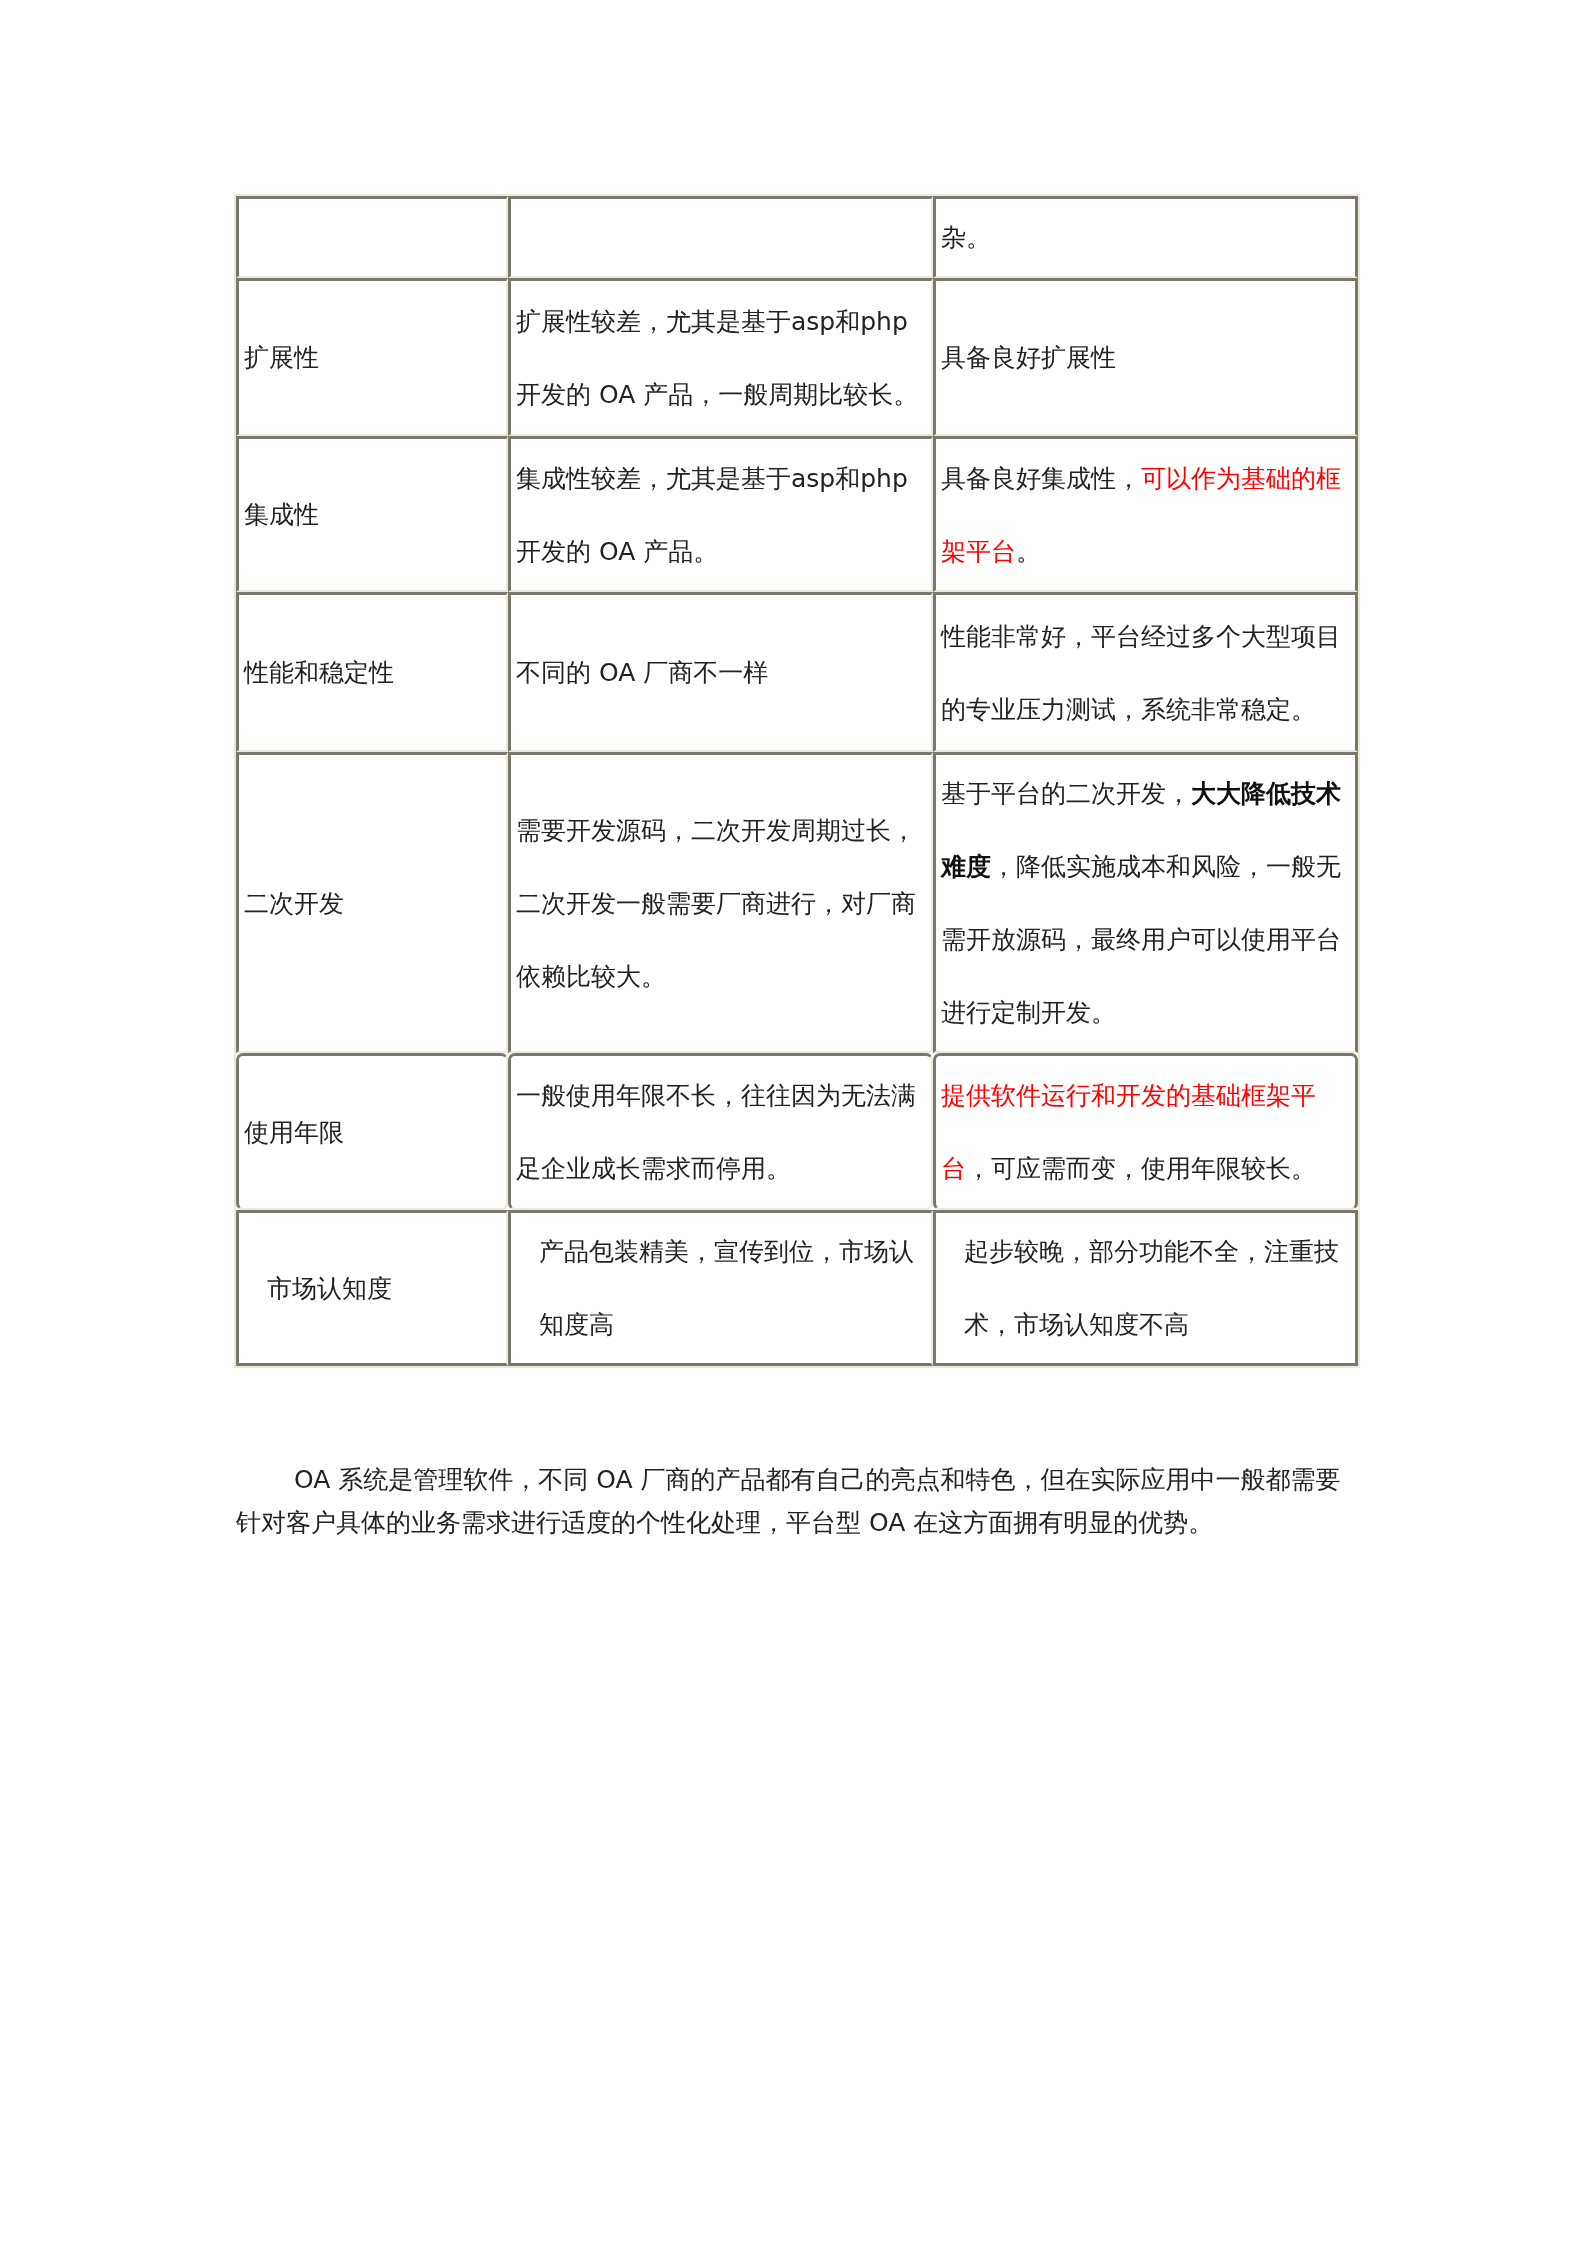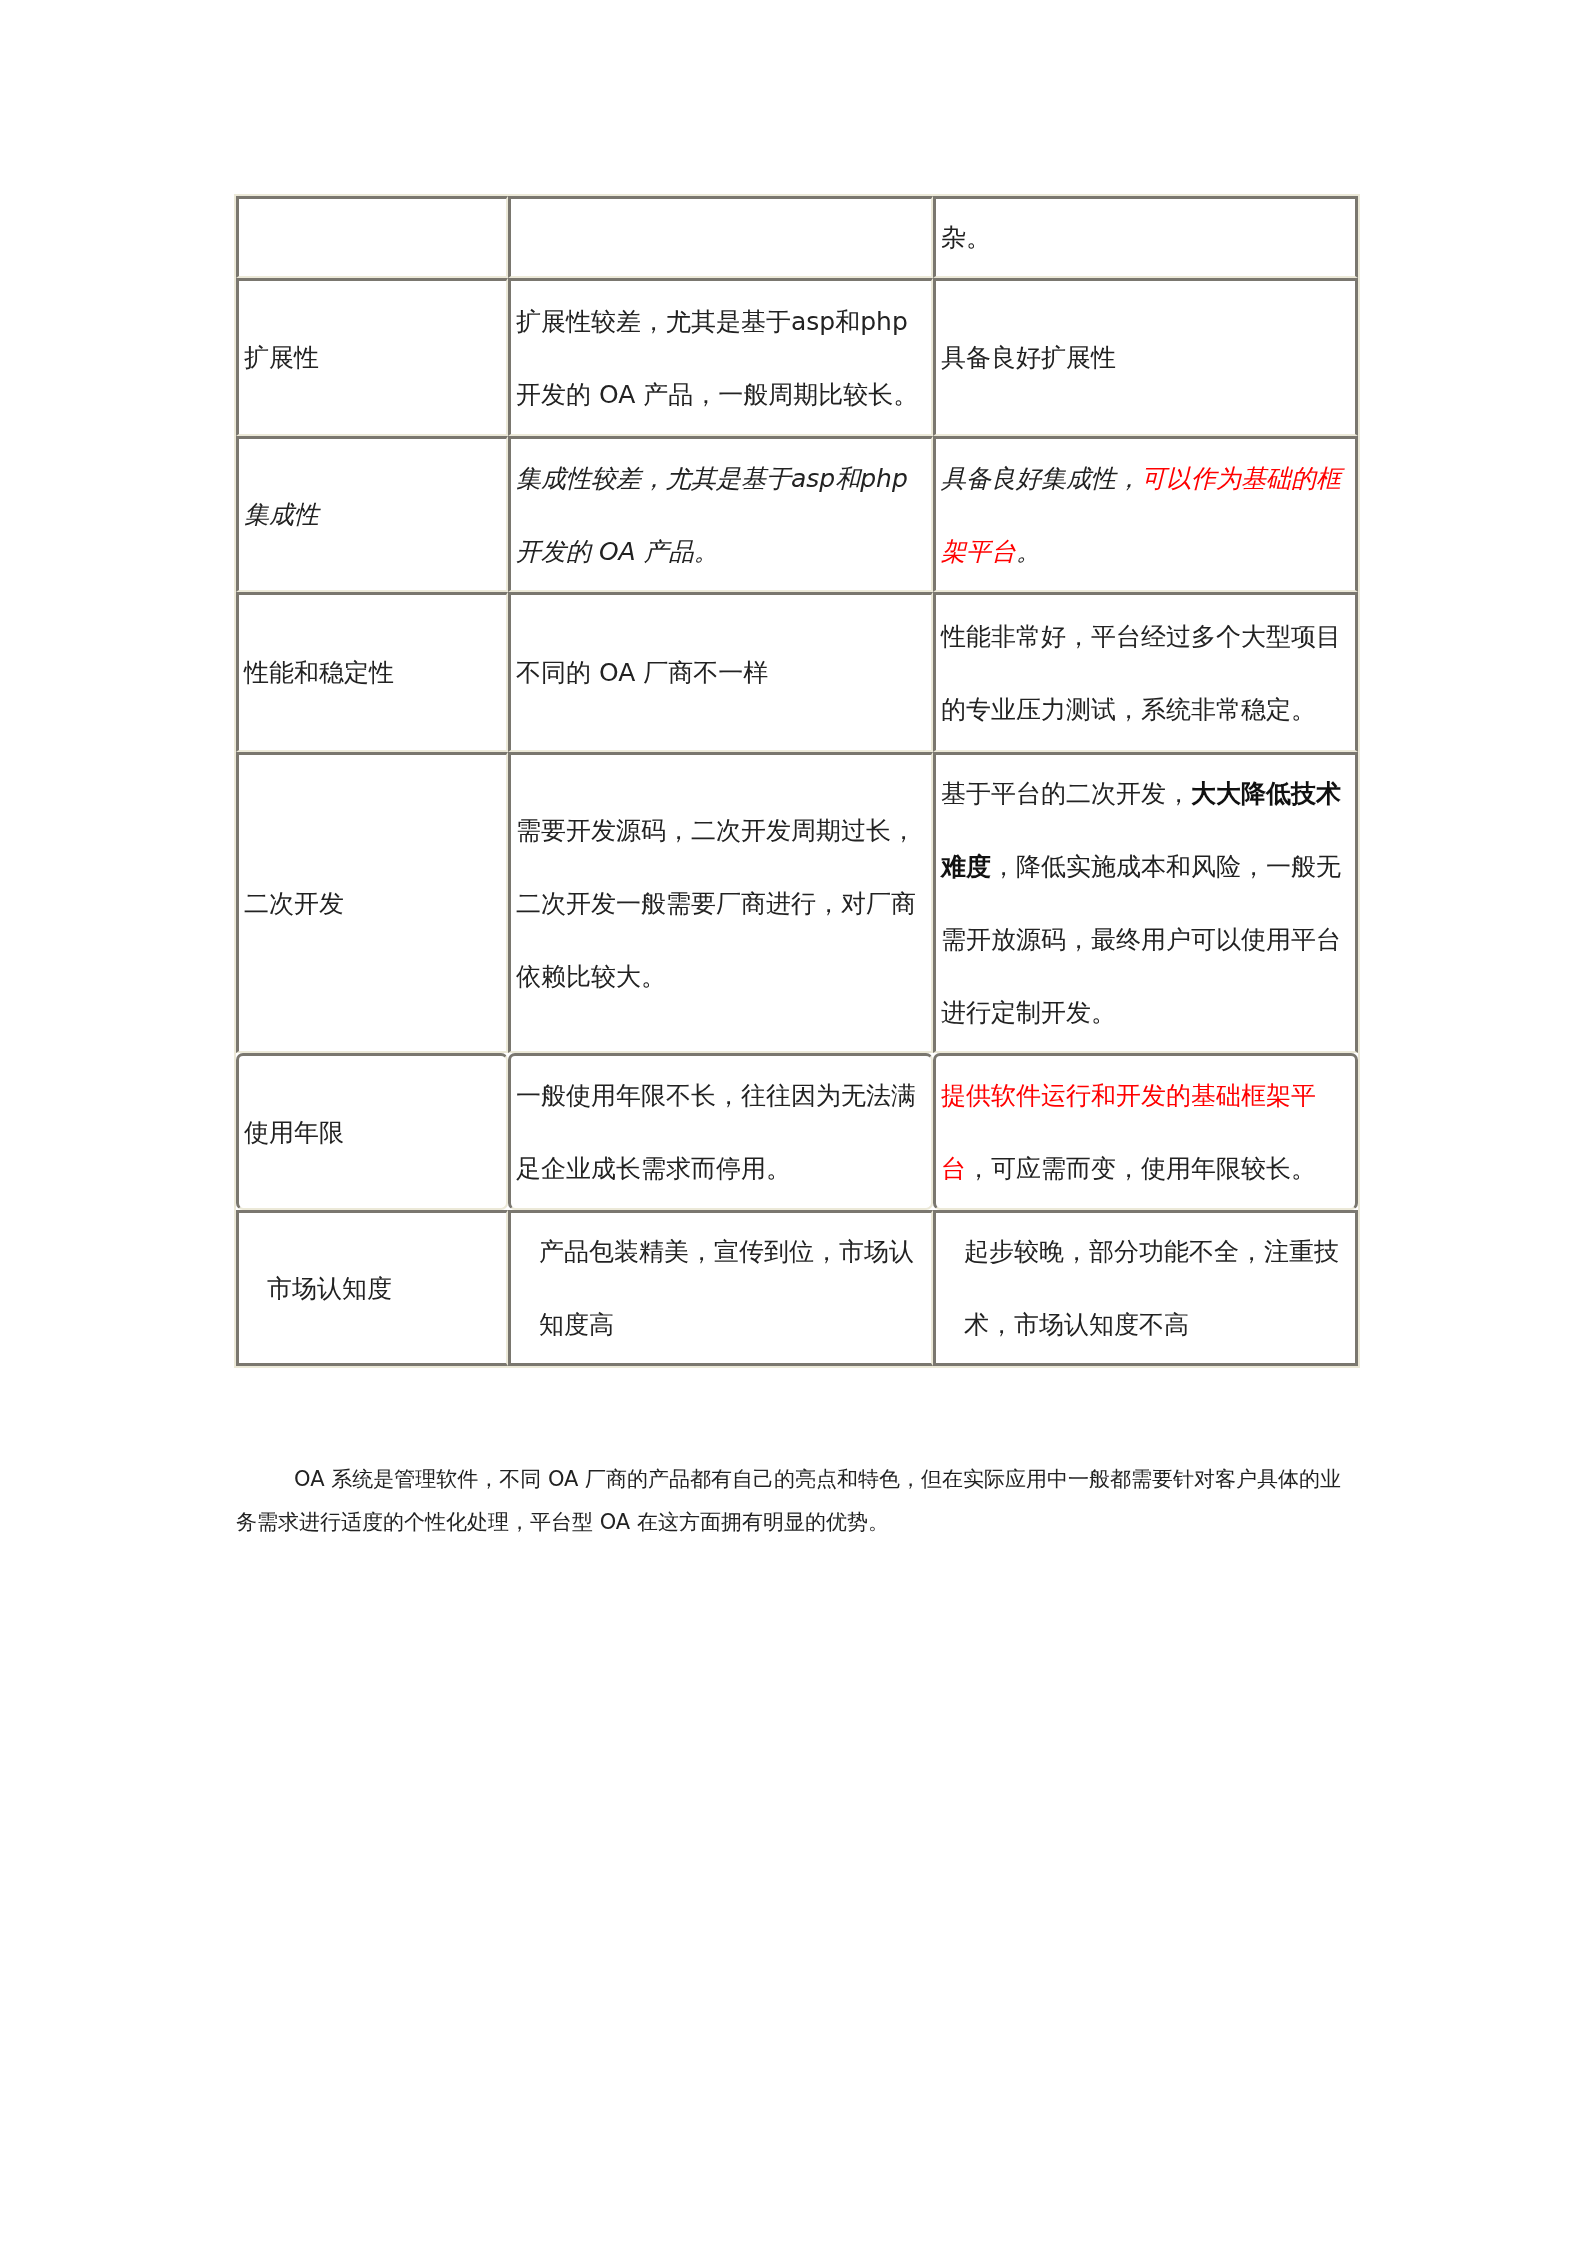--- a/index.html
+++ b/index.html
@@ -52,37 +52,37 @@
     }
     table.compare td:last-child {
       border-right: 3px solid #7a776f;
     }
     col.c1 { width: 272px; }
     col.c2 { width: 425px; }
     col.c3 { width: 425px; }
 
     tr.r0 td { height: 77px; }
     tr.r1 td { height: 153px; }
-    tr.r2 td { height: 151px; font-style: italic; }
+    tr.r2 td { height: 151px; }
     tr.r3 td { height: 155px; }
     tr.r4 td { height: 296px; margin-left: 22px; }
     tr.r5 td { height: 83px; }
     tr.r6 td { height: 152px; border-radius: 7px; }
     tr.r7 td { height: 150px; padding-left: 28px; }
 
     .red { color: #ff0000; }
     .bold { font-weight: bold; color: #111111; }
 
     p.summary {
       position: absolute;
       left: 236px;
       top: 1458px;
       width: 1120px;
       margin: 0;
-      font-size: 21px;
+      font-size: 25px;
       line-height: 43px;
       text-indent: 58px;
       color: #222222;
       word-break: break-all;
     }
   </style>
 </head>
 <body>
 
 <div class="page">

